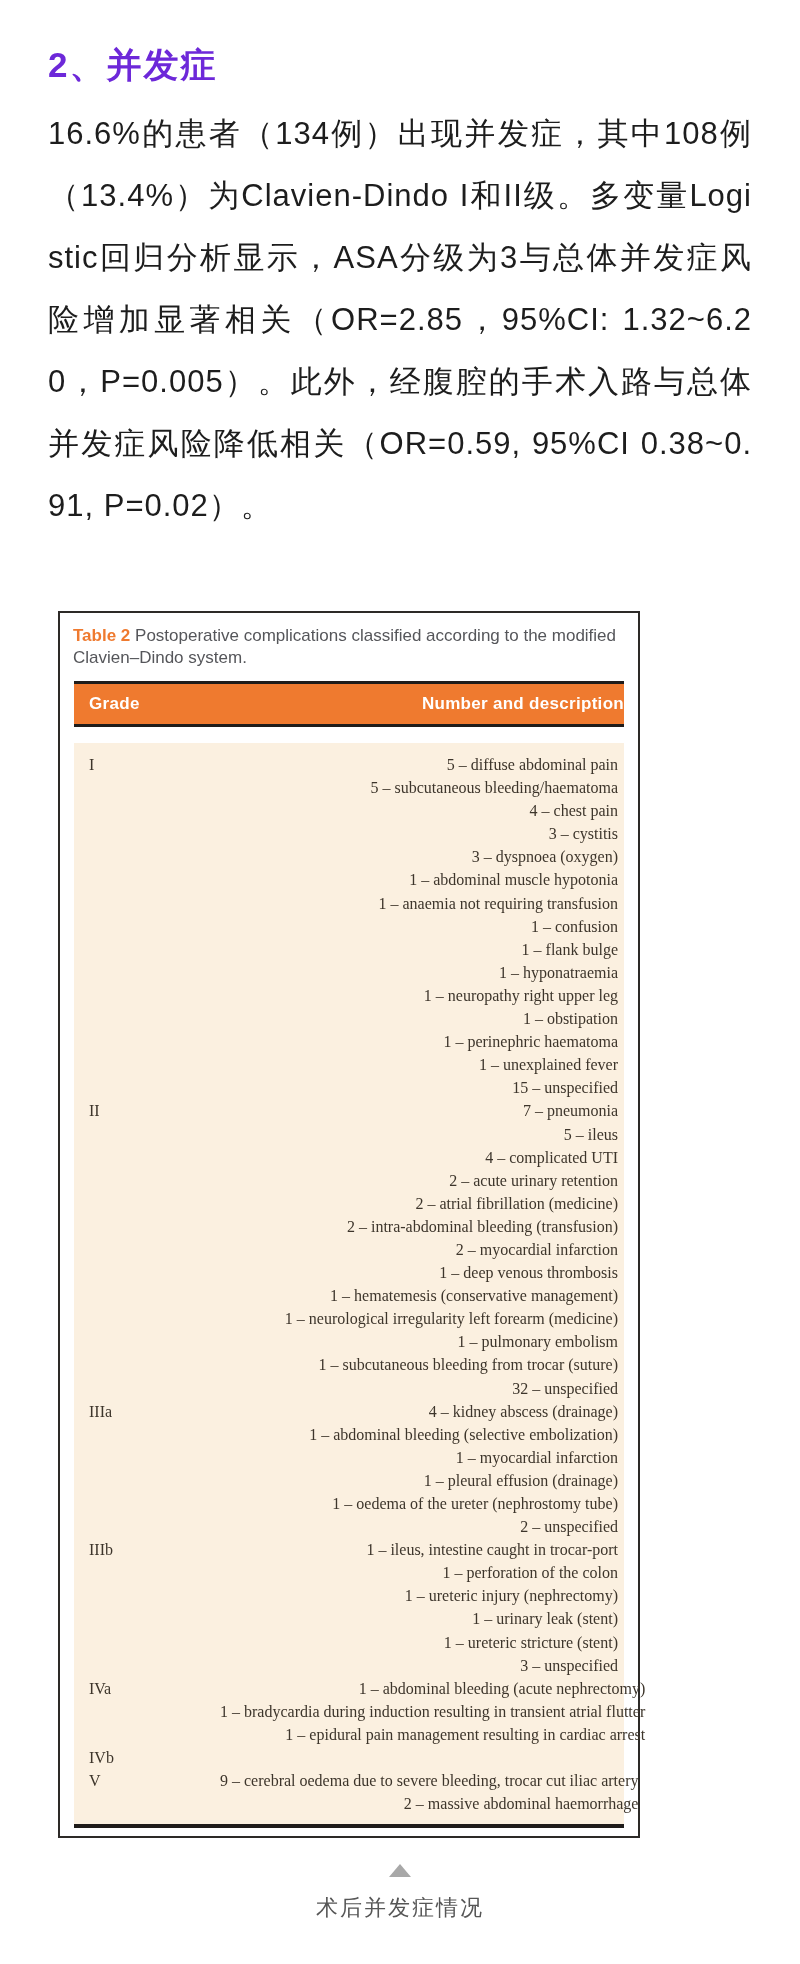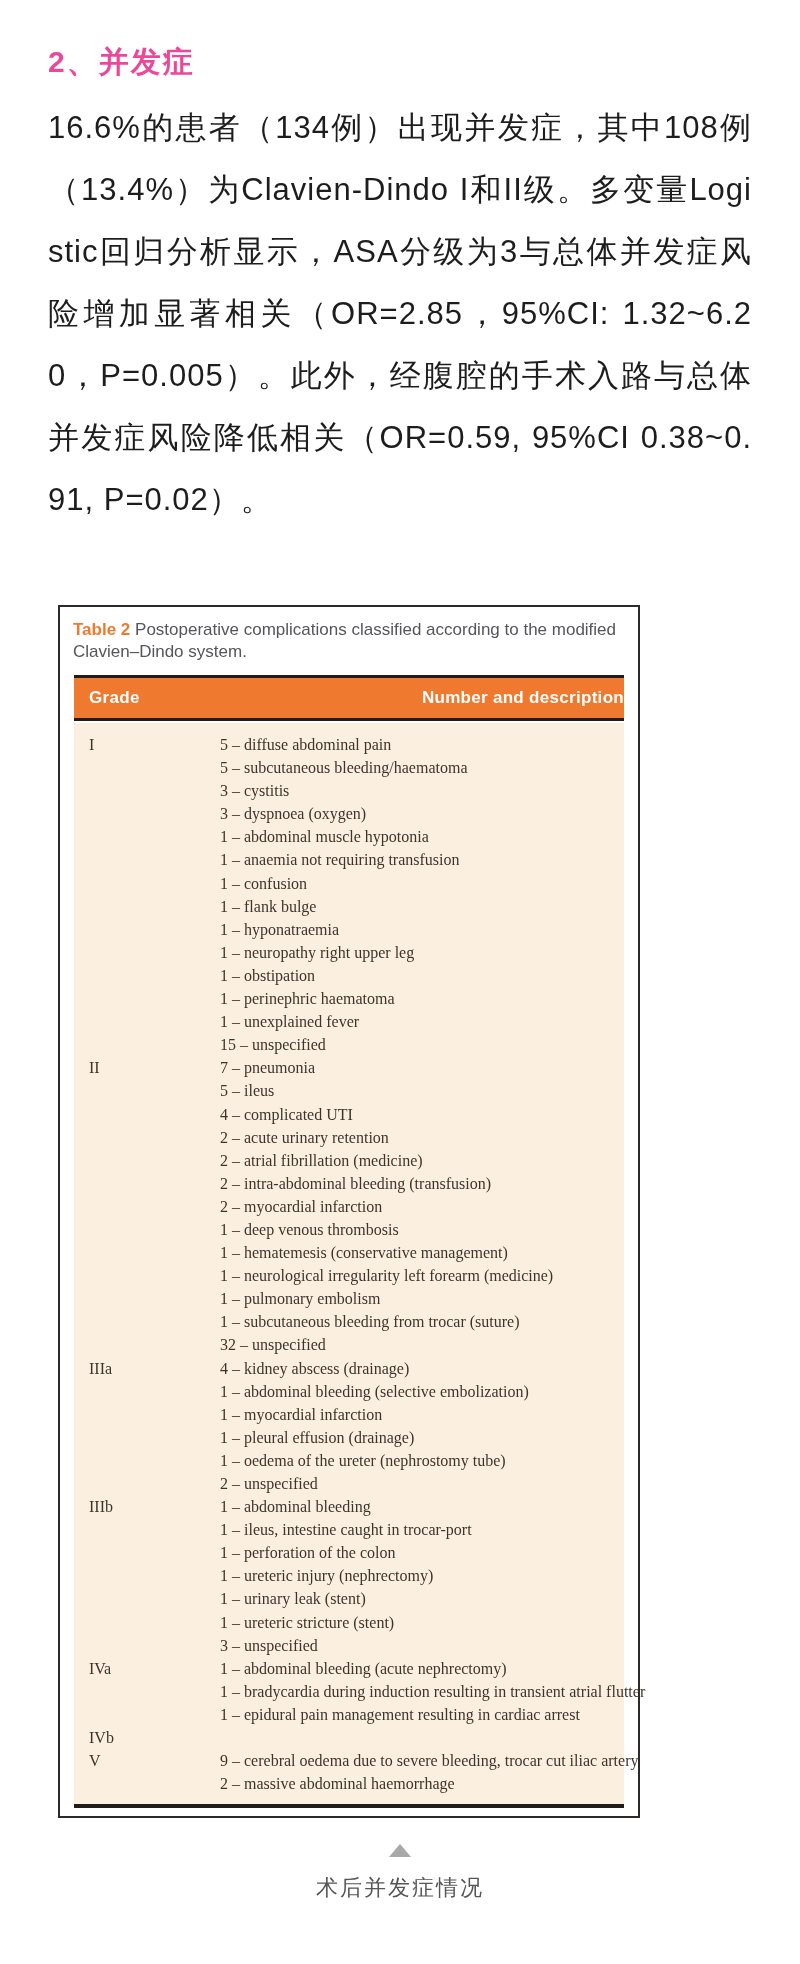--- a/index.html
+++ b/index.html
@@ -6,21 +6,21 @@
   body{
     width:800px; min-height:1964px; background:#ffffff;
     font-family:"Liberation Sans", sans-serif;
     -webkit-font-smoothing:antialiased;
   }
   .page{position:relative; width:800px;}
 
   
   .heading{
     margin:42px 48px 12px 48px;
-    font-size:30px; font-weight:bold; color:#ec4899;
+    font-size:35px; font-weight:bold; color:#6d28d9;
     letter-spacing:2px;
   }
   .para{
     margin:14px 48px 0 48px;
     font-size:31px; line-height:62px; color:#1d1d1d;
     text-align:justify; letter-spacing:1px;
     word-break:break-all;
   }
 
   
@@ -31,21 +31,21 @@
     border:2px solid #2d2a27;
     padding-bottom:8px;
   }
   .fig-caption{
     padding:12px 16px 10px 13px;
     font-size:17px; line-height:22px; color:#55565A;
   }
   .fig-caption .cap-label{ color:#EF7A2F; font-weight:bold; }
 
   .tbl-head{
-    margin:2px 14px 2px 14px;
+    margin:2px 14px 16px 14px;
     background:#EF7A2F;
     border-top:3px solid #1F1C1A;
     border-bottom:3px solid #1F1C1A;
     display:grid; grid-template-columns:146px 1fr;
     align-items:center;
     height:40px;
     color:#ffffff; font-weight:bold; font-size:17px;
     letter-spacing:.3px;
   }
   .th-grade{ padding-left:15px; }
@@ -57,21 +57,21 @@
     padding:10px 0 9px 0;
     font-family:"Liberation Serif", serif;
     font-size:16px; line-height:23.1px; color:#3D352B;
   }
   .tbl-row{
     display:grid; grid-template-columns:146px 1fr;
     align-items:start;
   }
   .grade-cell{ padding-left:15px; }
   .items-cell{ padding-right:6px; }
-  .item-line{ white-space:nowrap; }
+  .item-line{ white-space:nowrap;text-align:right; }
 
   .tbl-bottom-rule{
     margin:0 14px; height:4px; background:#1F1C1A;
   }
 
   
   .arrow-wrap{ margin-top:26px; display:flex; justify-content:center; }
   .up-triangle{
     width:0; height:0;
     border-left:11px solid transparent;
@@ -102,20 +102,21 @@
       <div class="th-grade">Grade</div>
       <div class="th-desc">Number and description</div>
     </div>
 
     <div class="tbl-body">
   <div class="tbl-row">
     <div class="grade-cell">I</div>
     <div class="items-cell">
             <div class="item-line">5 – diffuse abdominal pain</div>
             <div class="item-line">5 – subcutaneous bleeding/haematoma</div>
+            <div class="item-line">4 – chest pain</div>
             <div class="item-line">3 – cystitis</div>
             <div class="item-line">3 – dyspnoea (oxygen)</div>
             <div class="item-line">1 – abdominal muscle hypotonia</div>
             <div class="item-line">1 – anaemia not requiring transfusion</div>
             <div class="item-line">1 – confusion</div>
             <div class="item-line">1 – flank bulge</div>
             <div class="item-line">1 – hyponatraemia</div>
             <div class="item-line">1 – neuropathy right upper leg</div>
             <div class="item-line">1 – obstipation</div>
             <div class="item-line">1 – perinephric haematoma</div>
@@ -151,21 +152,20 @@
             <div class="item-line">1 – myocardial infarction</div>
             <div class="item-line">1 – pleural effusion (drainage)</div>
             <div class="item-line">1 – oedema of the ureter (nephrostomy tube)</div>
             <div class="item-line">2 – unspecified</div>
           </div>
   </div>
 
   <div class="tbl-row">
     <div class="grade-cell">IIIb</div>
     <div class="items-cell">
-            <div class="item-line">1 – abdominal bleeding</div>
             <div class="item-line">1 – ileus, intestine caught in trocar-port</div>
             <div class="item-line">1 – perforation of the colon</div>
             <div class="item-line">1 – ureteric injury (nephrectomy)</div>
             <div class="item-line">1 – urinary leak (stent)</div>
             <div class="item-line">1 – ureteric stricture (stent)</div>
             <div class="item-line">3 – unspecified</div>
           </div>
   </div>
 
   <div class="tbl-row">

